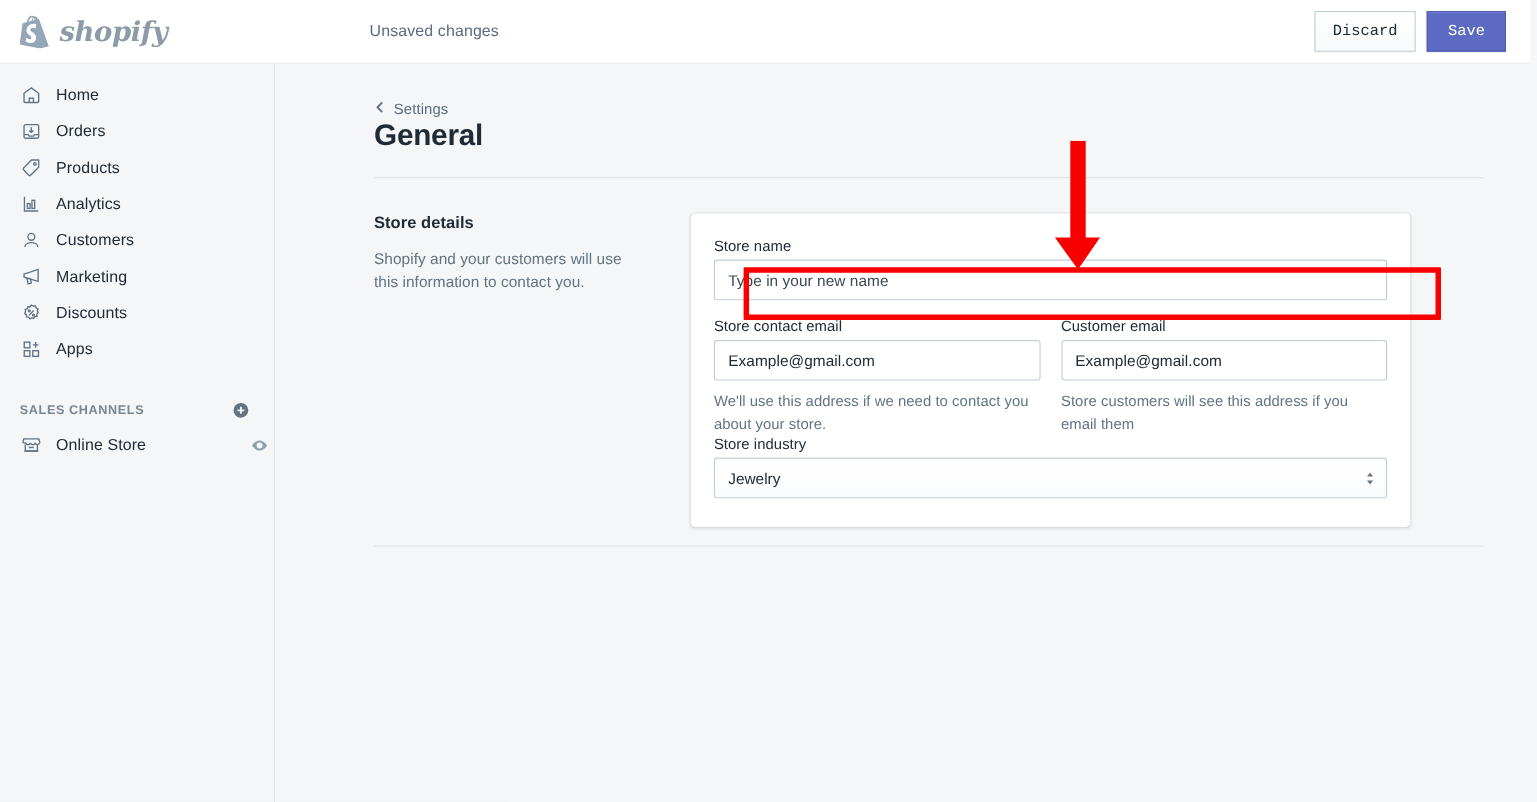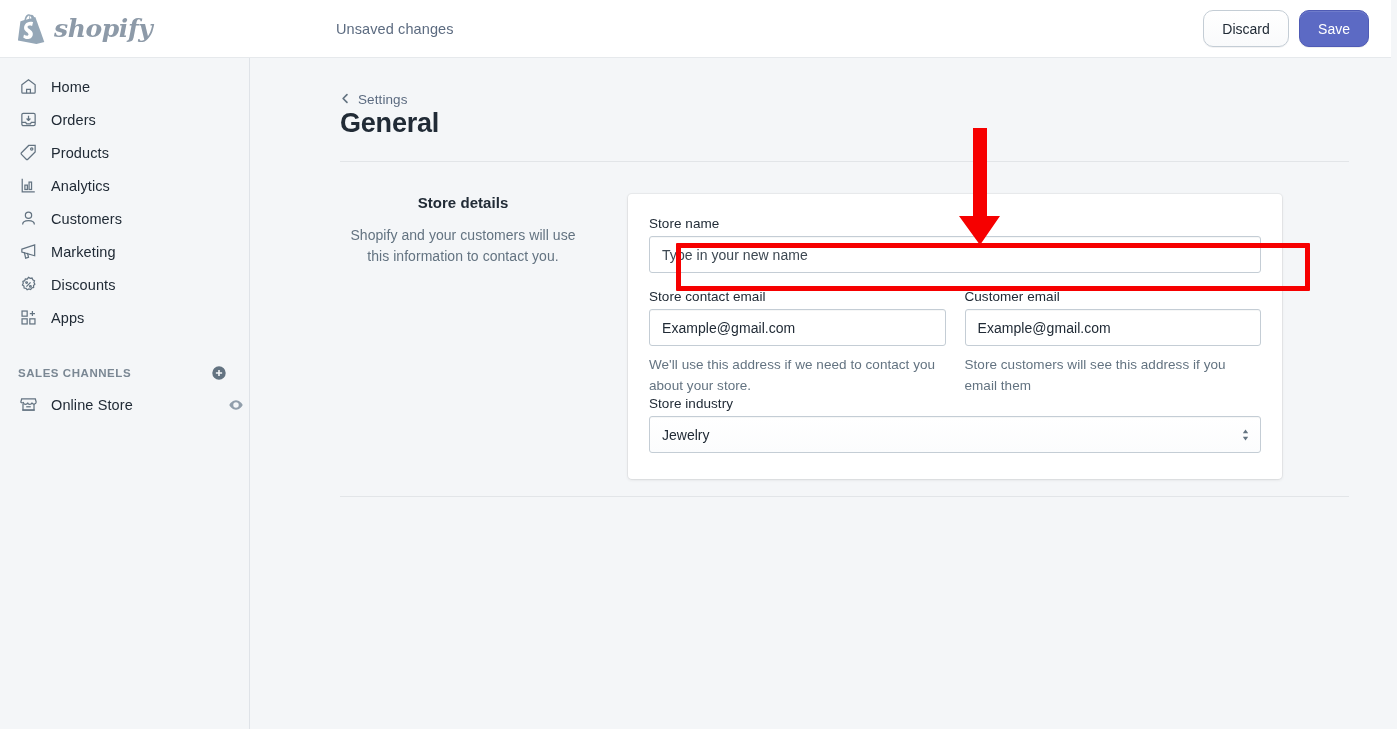--- a/index.html
+++ b/index.html
@@ -117,23 +117,23 @@
   }
   #topbar-actions {
     margin-left: auto;
     margin-right: 22px;
     display: flex;
     align-items: center;
     gap: 10px;
   }
   .btn {
     height: 37px;
-    border-radius: 10px;
+    border-radius: 0;
     font-size: 14px;
-    font-family: Liberation Sans, sans-serif;
+    font-family: Liberation Mono, monospace;
     cursor: pointer;
     display: flex;
     align-items: center;
     justify-content: center;
   }
   .btn-secondary {
     min-width: 86px;
     padding: 0 16px;
     background: linear-gradient(180deg,#ffffff,#f9fafb);
     border: 1px solid #c4cdd5;
@@ -183,21 +183,21 @@
     margin-right: 48px;
   }
   #rule-top { margin-top: 22px; }
   #rule-bottom { margin-top: 17px; }
 
   #section {
     display: flex;
     padding-left: 90px;
     padding-top: 32px;
   }
-  #section-info { width: 288px; flex: 0 0 288px; padding-right: 42px; text-align: center; }
+  #section-info { width: 288px; flex: 0 0 288px; padding-right: 42px; }
   #section-info-title {
     font-size: 15px;
     font-weight: 700;
     color: #212b36;
     letter-spacing: 0.05px;
   }
   #section-info-desc {
     margin-top: 14px;
     font-size: 14px;
     line-height: 21px;

